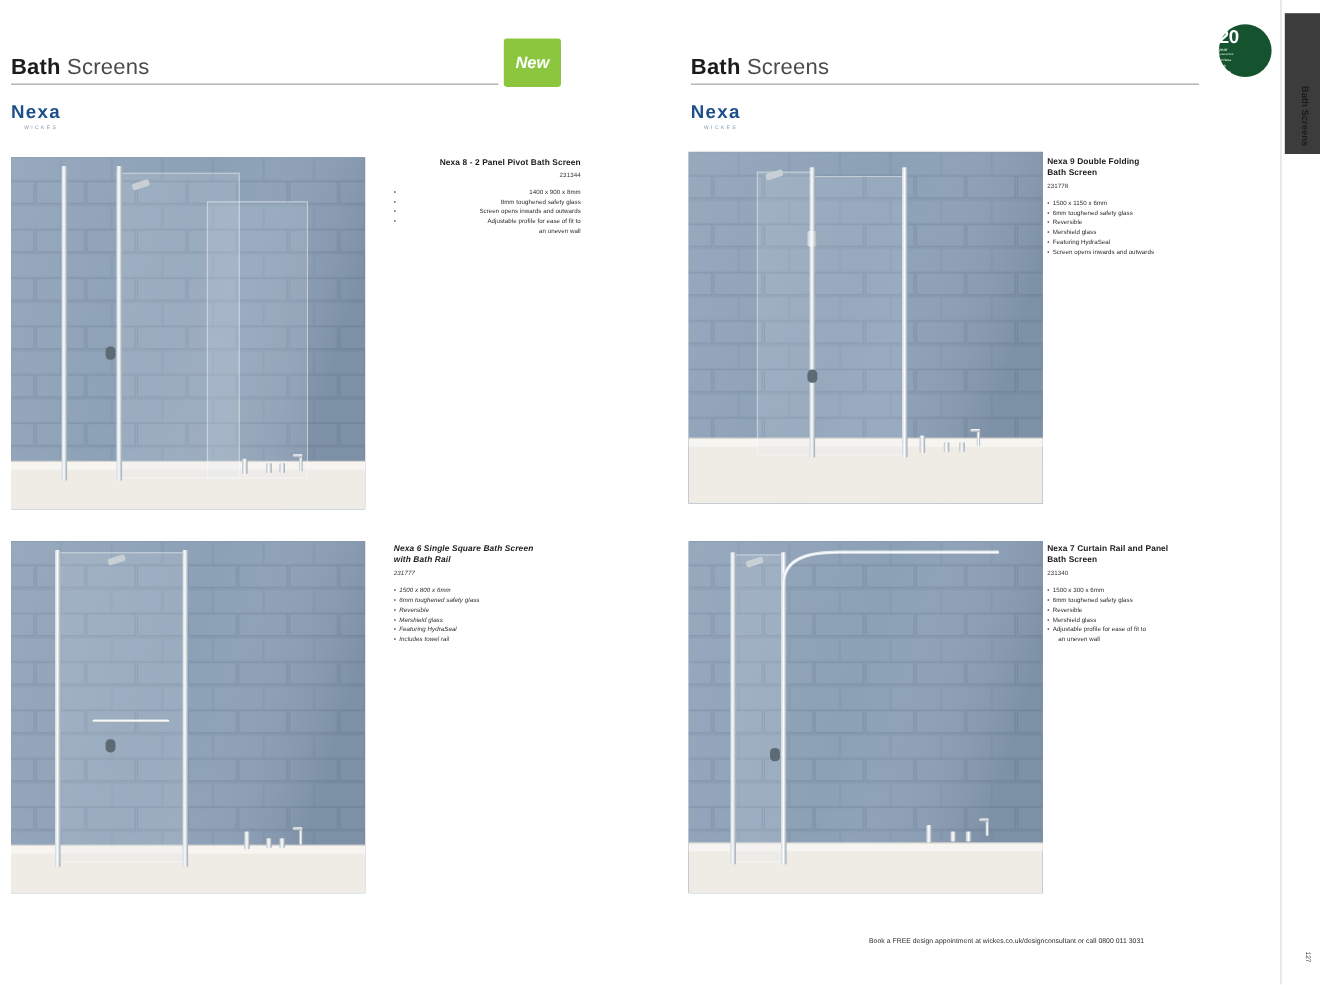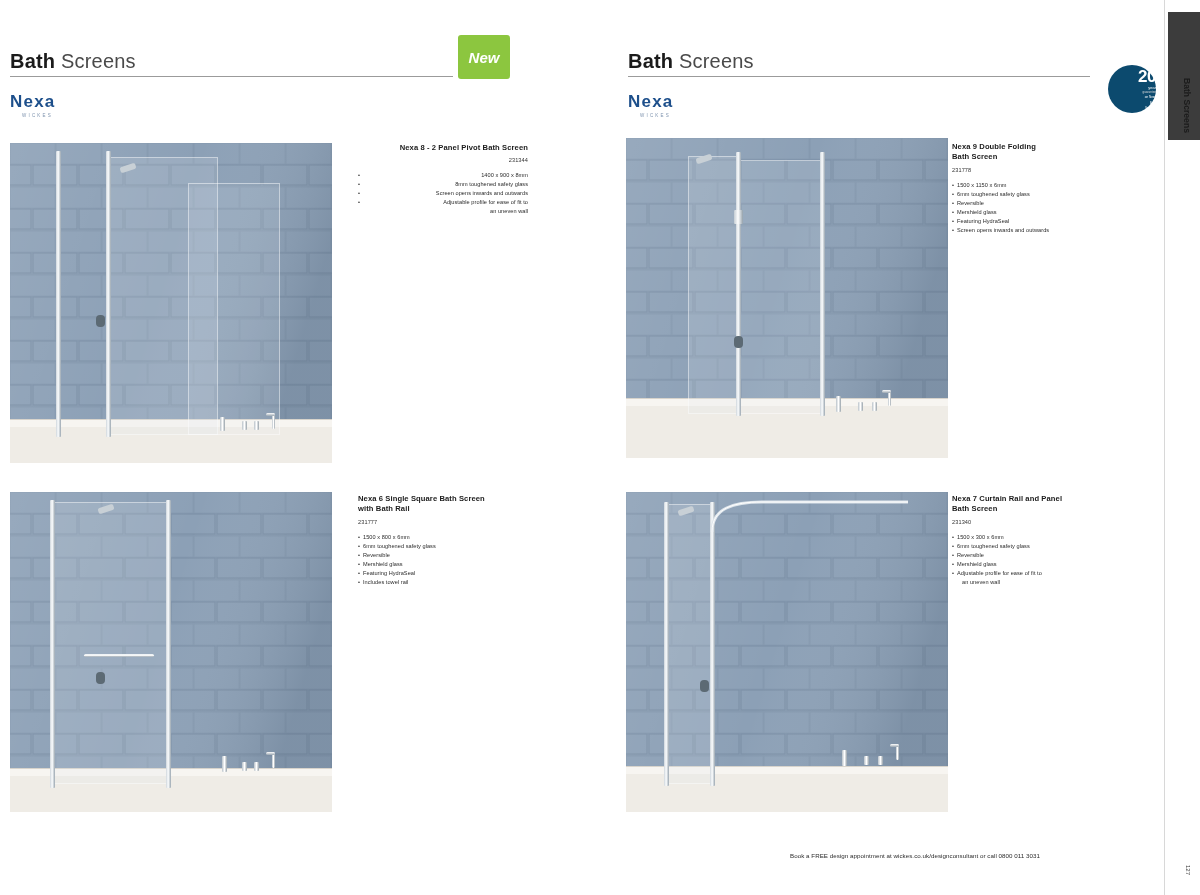--- a/index.html
+++ b/index.html
@@ -117,25 +117,24 @@
     color: #2b2b2b;
   }
   .info li.cont { padding-left: 10px; }
   .info li.cont::before { content: ""; }
 
   
   .seal {
     position: absolute;
     width: 48px; height: 48px;
     border-radius: 50%;
-    background: #0c4a6e;
+    background: #14532d;
     color: #fff;
-    text-align: right;
+    text-align: left;
     padding-top: 4px;
-    margin-top: 43px;
   }
   .seal .num {
     font-size: 17px;
     font-weight: bold;
     line-height: 15px;
     letter-spacing: -.5px;
   }
   .seal .t1 { font-size: 4px; line-height: 5px; margin-top: 1px; }
   .seal .t2 { font-size: 3px; line-height: 4px; color: #d9d9d9; }
   .seal .t3 { font-size: 3px; line-height: 3.6px; margin-top: 2px; }
@@ -342,21 +341,21 @@
       <div class="valve" style="left:86px; top:180px;"></div>
       <div class="shower-head" style="left:88px; top:14px;"></div>
       <div class="tapset" style="left:212px; top:246px; width:70px; height:36px;">
         <div class="tap-spout" style="left:50px; top:14px;"></div>
         <div class="tap-knob" style="left:20px; top:24px;"></div>
         <div class="tap-knob" style="left:32px; top:24px;"></div>
         <div class="tap-knob" style="left:0px; top:18px; height:16px;"></div>
       </div>
     </div>
 
-    <div class="info" style="left:358px; top:494px; width:172px;">
+    <div class="info" style="left:358px; top:494px; width:172px;font-style:italic;">
       <h3>Nexa 6 Single Square Bath Screen</h3>
       <h3>with Bath Rail</h3>
       <div class="code">231777</div>
       <ul>
         <li>1500 x 800 x 6mm</li>
         <li>6mm toughened safety glass</li>
         <li>Reversible</li>
         <li>Mershield glass</li>
         <li>Featuring HydraSeal</li>
         <li>Includes towel rail</li>

